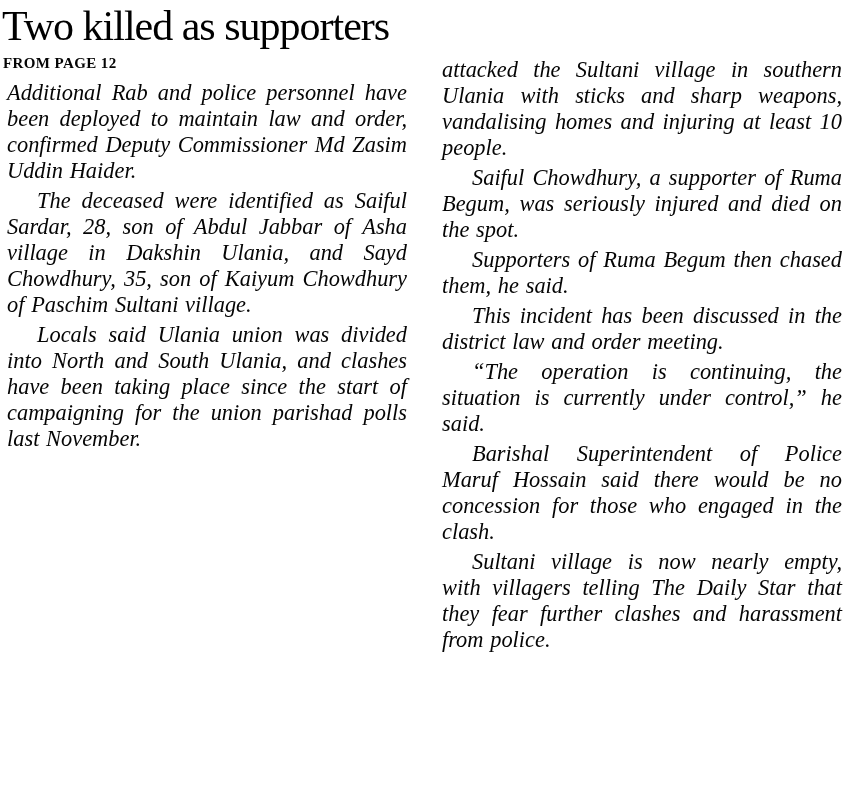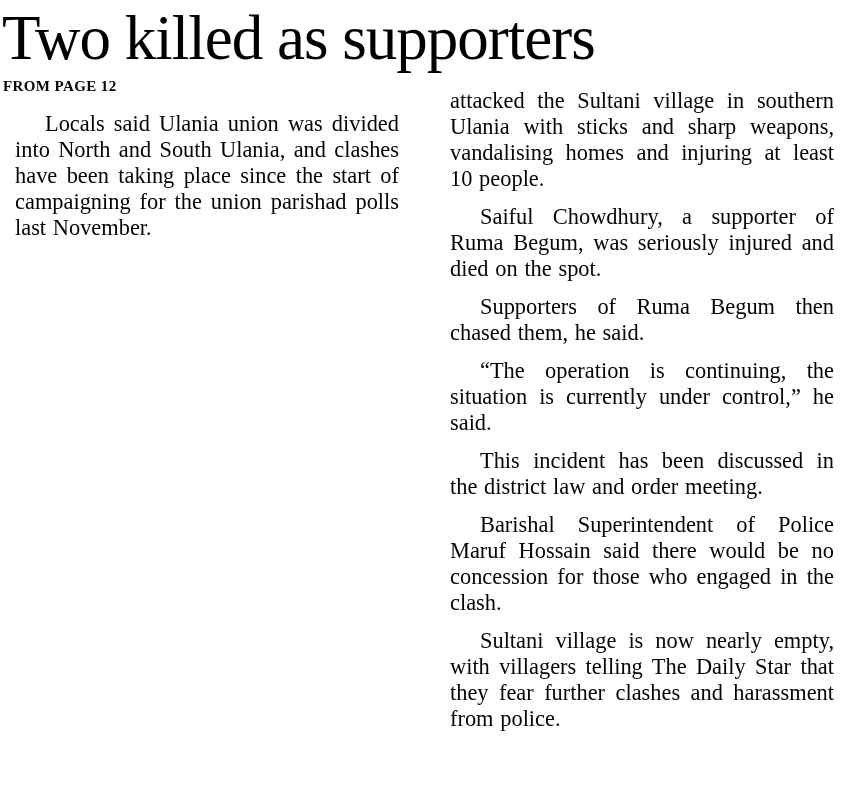--- a/index.html
+++ b/index.html
@@ -15,21 +15,21 @@
     font-family: "Liberation Serif", serif;
   }
   .page {
     width: 848px;
     height: 801px;
     box-sizing: border-box;
     padding: 0;
   }
   .headline {
     font-family: "Liberation Serif", serif;
-    font-size: 63px;
+    font-size: 42px;
     font-weight: normal;
     letter-spacing: -1px;
     line-height: 1.08;
     white-space: nowrap;
     padding: 4px 12px 4px 2px;
     color: #000000;
   }
   .columns {
     display: flex;
     gap: 27px;
@@ -46,45 +46,48 @@
   .kicker {
     font-family: "Liberation Serif", serif;
     font-size: 15px;
     font-weight: bold;
     letter-spacing: 0.4px;
     line-height: 20px;
     padding-bottom: 3px;
     text-align: left;
   }
   .col p {
-    margin: 12px;
+    margin: 4px;
     word-spacing: 0.05em;
+    font-style: italic;
   }
   .col p.indent {
     text-indent: 30px;
   }
 </style>
 </head>
 <body>
 
 <div class="page">
 
   <div class="headline">Two killed as supporters</div>
 
   <div class="columns">
 
     <div class="col">
       <div class="kicker">FROM PAGE 12</div>
+      <p>Additional Rab and police personnel have been deployed to maintain law and order, confirmed Deputy Commissioner Md Zasim Uddin Haider.</p>
+      <p class="indent">The deceased were identified as Saiful Sardar, 28, son of Abdul Jabbar of Asha village in Dakshin Ulania, and Sayd Chowdhury, 35, son of Kaiyum Chowdhury of Paschim Sultani village.</p>
       <p class="indent">Locals said Ulania union was divided into North and South Ulania, and clashes have been taking place since the start of campaigning for the union parishad polls last November.</p>
     </div>
 
     <div class="col">
       <p>attacked the Sultani village in southern Ulania with sticks and sharp weapons, vandalising homes and injuring at least 10 people.</p>
       <p class="indent">Saiful Chowdhury, a supporter of Ruma Begum, was seriously injured and died on the spot.</p>
       <p class="indent">Supporters of Ruma Begum then chased them, he said.</p>
+      <p class="indent">This incident has been discussed in the district law and order meeting.</p>
       <p class="indent">“The operation is continuing, the situation is currently under control,” he said.</p>
-      <p class="indent">This incident has been discussed in the district law and order meeting.</p>
       <p class="indent">Barishal Superintendent of Police Maruf Hossain said there would be no concession for those who engaged in the clash.</p>
       <p class="indent">Sultani village is now nearly empty, with villagers telling The Daily Star that they fear further clashes and harassment from police.</p>
     </div>
 
   </div>
 </div>
 
 </body></html>

